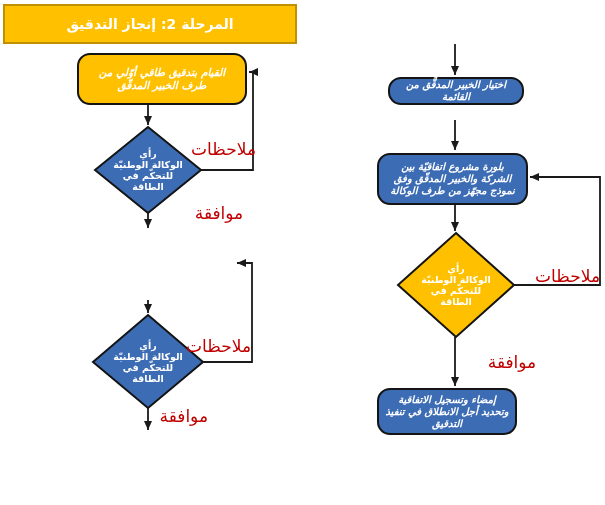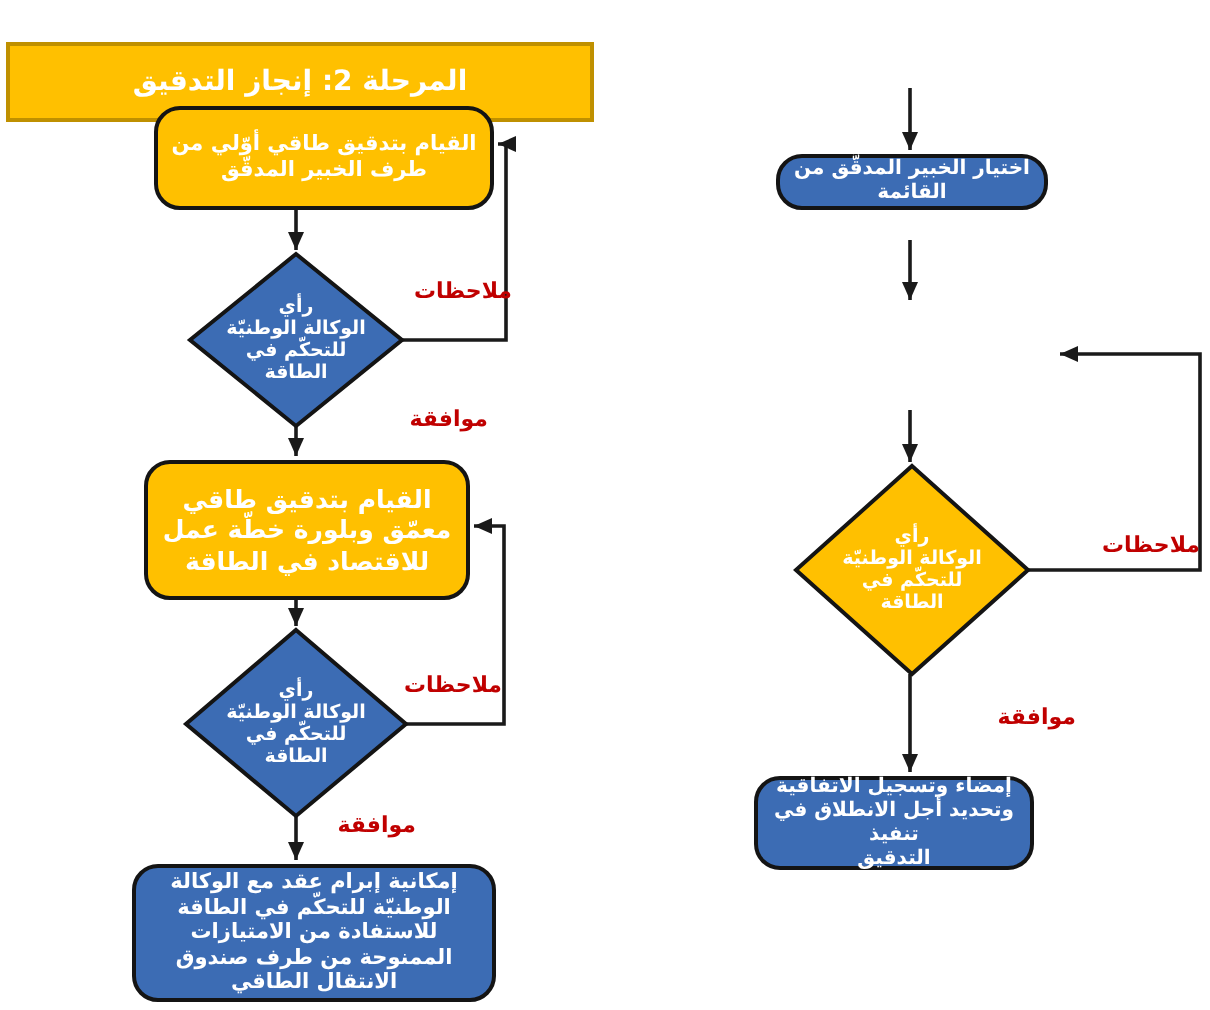--- a/index.html
+++ b/index.html
@@ -11,34 +11,34 @@
     font-family:"DejaVu Sans",sans-serif;direction:rtl;}
   .wires{position:absolute;left:0;top:0;}
   .wire{stroke:var(--line);stroke-width:1.8;fill:none;}
   .arrowhead{fill:var(--line);}
   .diamond{stroke:var(--nborder);stroke-width:2;}
   .d-yellow{fill:var(--yellow);}
   .d-blue{fill:var(--blue);}
   .node{position:absolute;display:flex;align-items:center;justify-content:center;
     text-align:center;color:var(--txt);font-weight:bold;white-space:pre-line;
     box-sizing:border-box;line-height:1.2;}
-  .hdr{border:2.5px solid;font-size:14px;margin-top:17px;}
+  .hdr{border:2.5px solid;font-size:14px;}
   .hdr-blue{background:var(--blue);border-color:var(--blue-db);}
   .hdr-yellow{background:var(--yellow);border-color:var(--yellow-db);}
-  .rbox{border:2px solid var(--nborder);border-radius:13px;padding:2px 5px;}
+  .rbox{border:2px solid var(--nborder);border-radius:13px;padding:2px 5px;font-style:italic;}
   .b-blue{background:var(--blue);}
   .b-yellow{background:var(--yellow);}
   .f10{font-size:10px;}
   .f105{font-size:10.5px;}
   .f125{font-size:12.5px;line-height:1.25;}
   .dtext{position:absolute;display:flex;align-items:center;justify-content:center;
     text-align:center;color:var(--txt);font-weight:bold;white-space:pre-line;
     font-size:9.5px;line-height:1.18;}
-  .rlabel{position:absolute;color:var(--red);font-weight:bold;font-size:11px;
-    text-align:right;white-space:nowrap;}
+  .rlabel{position:absolute;color:var(--red);font-weight:normal;font-size:17px;
+    text-align:center;white-space:nowrap;}
 </style>
 </head>
 <body>
 
 <div class="canvas">
 
   <svg class="wires" width="605" height="505">
     <defs>
       <marker id="arrow" markerUnits="userSpaceOnUse" markerWidth="10" markerHeight="9" refX="9" refY="4" orient="auto">
         <path class="arrowhead" d="M0,0 L9,4 L0,8 Z"></path>
@@ -60,34 +60,29 @@
 
     <polygon class="diamond d-yellow" points="456,233 514,285 456,337 398,285"></polygon>
     <polygon class="diamond d-blue" points="148,127 201,170 148,213 95,170"></polygon>
     <polygon class="diamond d-blue" points="148,315 203,362 148,408 93,362"></polygon>
   </svg>
 
   <div class="node hdr hdr-yellow" style="left:3px;top:4px;width:294px;height:40px">المرحلة 2: إنجاز التدقيق</div>
 
   <div class="node rbox b-blue f10" style="left:388px;top:77px;width:136px;height:28px">اختيار الخبير المدقَّق من
 القائمة</div>
+  <div class="node rbox b-blue f10" style="left:377px;top:153px;width:151px;height:52px">بلورة مشروع اتفاقيّة بين
+الشركة والخبير المدقّق وفق
+نموذج مجهّز من طرف الوكالة</div>
   <div class="node rbox b-blue f10" style="left:377px;top:388px;width:140px;height:47px">إمضاء وتسجيل الاتفاقية
 وتحديد أجل الانطلاق في تنفيذ
 التدقيق</div>
 
   <div class="node rbox b-yellow f105" style="left:77px;top:53px;width:170px;height:52px">القيام بتدقيق طاقي أوّلي من
 طرف الخبير المدقّق</div>
-  <div class="node rbox b-yellow f125" style="left:72px;top:230px;width:163px;height:70px">القيام بتدقيق طاقي
-معمّق وبلورة خطّة عمل
-للاقتصاد في الطاقة</div>
-  <div class="node rbox b-blue f105" style="left:66px;top:432px;width:182px;height:69px">إمكانية إبرام عقد مع الوكالة
-الوطنيّة للتحكّم في الطاقة
-للاستفادة من الامتيازات
-الممنوحة من طرف صندوق
-الانتقال الطاقي</div>
 
   <div class="dtext" style="left:406px;top:249px;width:100px;height:72px">رأي
 الوكالة الوطنيّة
 للتحكّم في
 الطاقة</div>
   <div class="dtext" style="left:100px;top:136px;width:96px;height:68px">رأي
 الوكالة الوطنيّة
 للتحكّم في
 الطاقة</div>
   <div class="dtext" style="left:100px;top:328px;width:96px;height:68px">رأي

